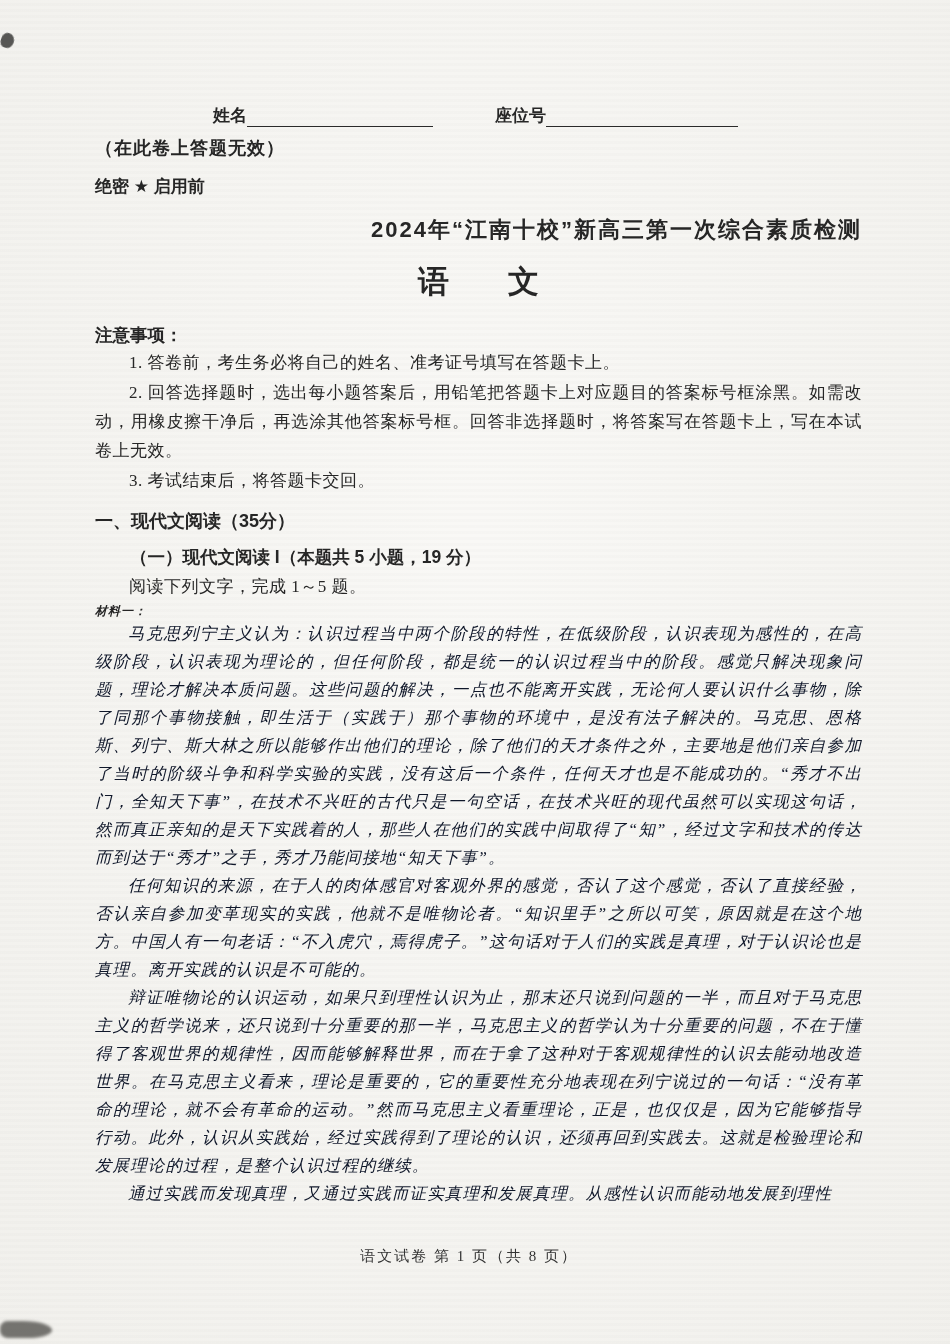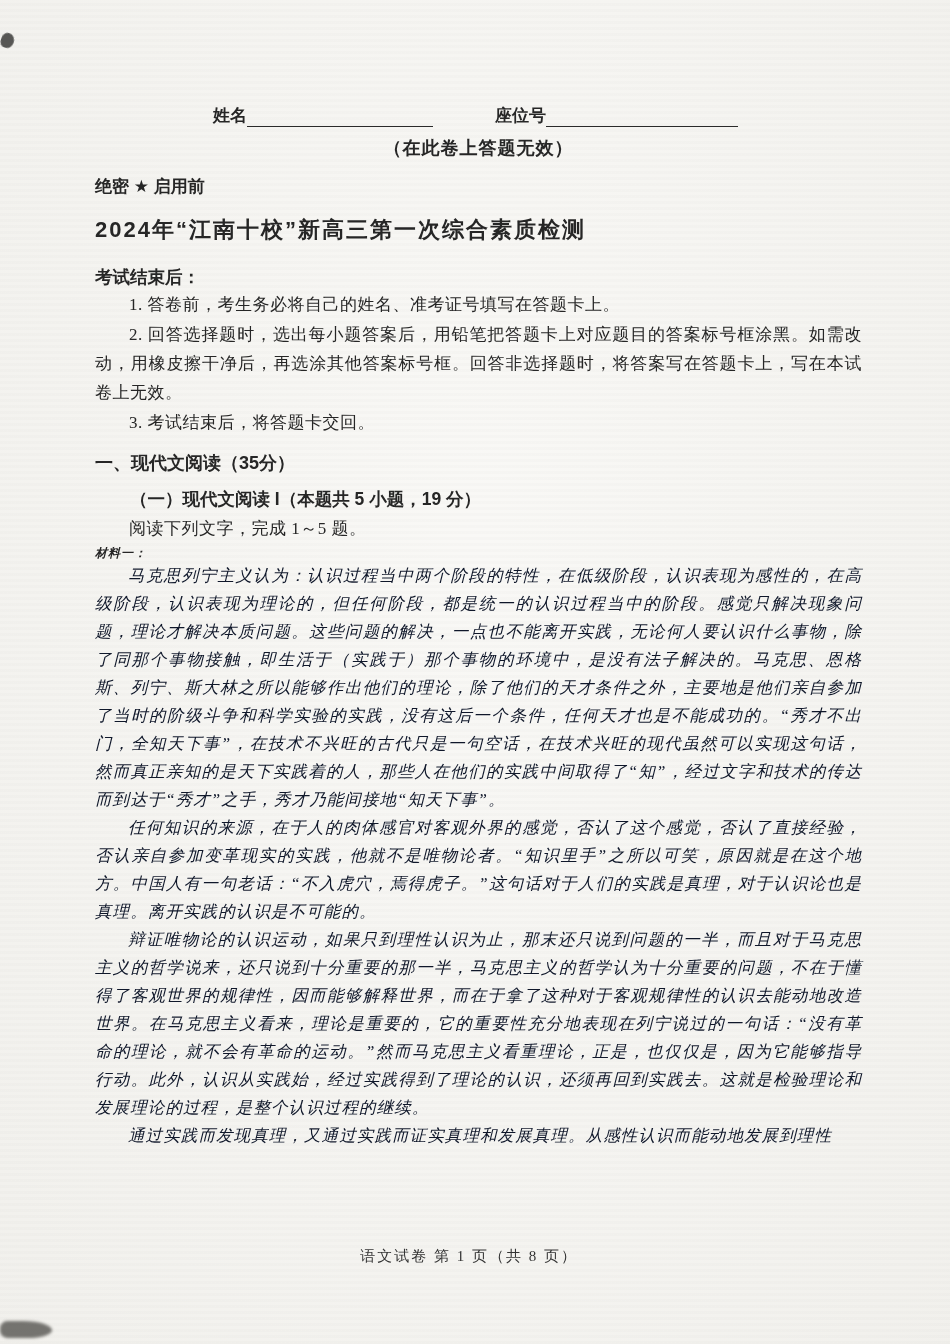--- a/index.html
+++ b/index.html
@@ -31,30 +31,30 @@
     font-family: "Liberation Sans", "DejaVu Sans", sans-serif;
   }
   .blank-line {
     display: inline-block; height: 1.1em;
     border-bottom: 1.6px solid #2b2b2b;
   }
   .blank-name { width: 186px; margin-right: 62px; }
   .blank-seat { width: 192px; }
 
   .invalid-note {
-    text-align: center; font-weight: bold; font-size: 18px;
+    font-weight: bold; font-size: 18px;
     margin-top: 9px; letter-spacing: 1px;
     font-family: "Liberation Sans", "DejaVu Sans", sans-serif;
   }
   .secrecy {
     font-weight: bold; font-size: 17px; margin-top: 15px;
     font-family: "Liberation Sans", "DejaVu Sans", sans-serif;
   }
   .exam-title {
-    text-align: left; font-weight: bold; font-size: 22px;
+    text-align: right; font-weight: bold; font-size: 22px;
     margin-top: 17px; letter-spacing: 2px;
     font-family: "Liberation Sans", "DejaVu Sans", sans-serif;
   }
   .subject-title {
     text-align: center; font-weight: bold; font-size: 31px;
     margin-top: 16px; letter-spacing: 14px; text-indent: 14px;
     font-family: "Liberation Sans", "DejaVu Sans", sans-serif;
   }
 
   .notice-heading {
@@ -119,22 +119,23 @@
       <span>座位号</span>
       <span class="blank-line blank-seat"></span>
   </div>
 
   <div class="invalid-note">（在此卷上答题无效）</div>
 
   <div class="secrecy">绝密 ★ 启用前</div>
 
   <div class="exam-title">2024年“江南十校”新高三第一次综合素质检测</div>
 
+  <div class="subject-title">语　文</div>
 
-  <div class="notice-heading">考试结束后：</div>
+  <div class="notice-heading">注意事项：</div>
   <p class="notice-item">1. 答卷前，考生务必将自己的姓名、准考证号填写在答题卡上。</p>
   <p class="notice-item">2. 回答选择题时，选出每小题答案后，用铅笔把答题卡上对应题目的答案标号框涂黑。如需改动，用橡皮擦干净后，再选涂其他答案标号框。回答非选择题时，将答案写在答题卡上，写在本试卷上无效。</p>
   <p class="notice-item">3. 考试结束后，将答题卡交回。</p>
 
   <div class="part-heading">一、现代文阅读（35分）</div>
   <div class="sub-heading">（一）现代文阅读 I（本题共 5 小题，19 分）</div>
   <div class="instruction">阅读下列文字，完成 1～5 题。</div>
   <div class="material-label">材料一：</div>
 
   <p class="material-para">马克思列宁主义认为：认识过程当中两个阶段的特性，在低级阶段，认识表现为感性的，在高级阶段，认识表现为理论的，但任何阶段，都是统一的认识过程当中的阶段。感觉只解决现象问题，理论才解决本质问题。这些问题的解决，一点也不能离开实践，无论何人要认识什么事物，除了同那个事物接触，即生活于（实践于）那个事物的环境中，是没有法子解决的。马克思、恩格斯、列宁、斯大林之所以能够作出他们的理论，除了他们的天才条件之外，主要地是他们亲自参加了当时的阶级斗争和科学实验的实践，没有这后一个条件，任何天才也是不能成功的。“秀才不出门，全知天下事”，在技术不兴旺的古代只是一句空话，在技术兴旺的现代虽然可以实现这句话，然而真正亲知的是天下实践着的人，那些人在他们的实践中间取得了“知”，经过文字和技术的传达而到达于“秀才”之手，秀才乃能间接地“知天下事”。</p>

